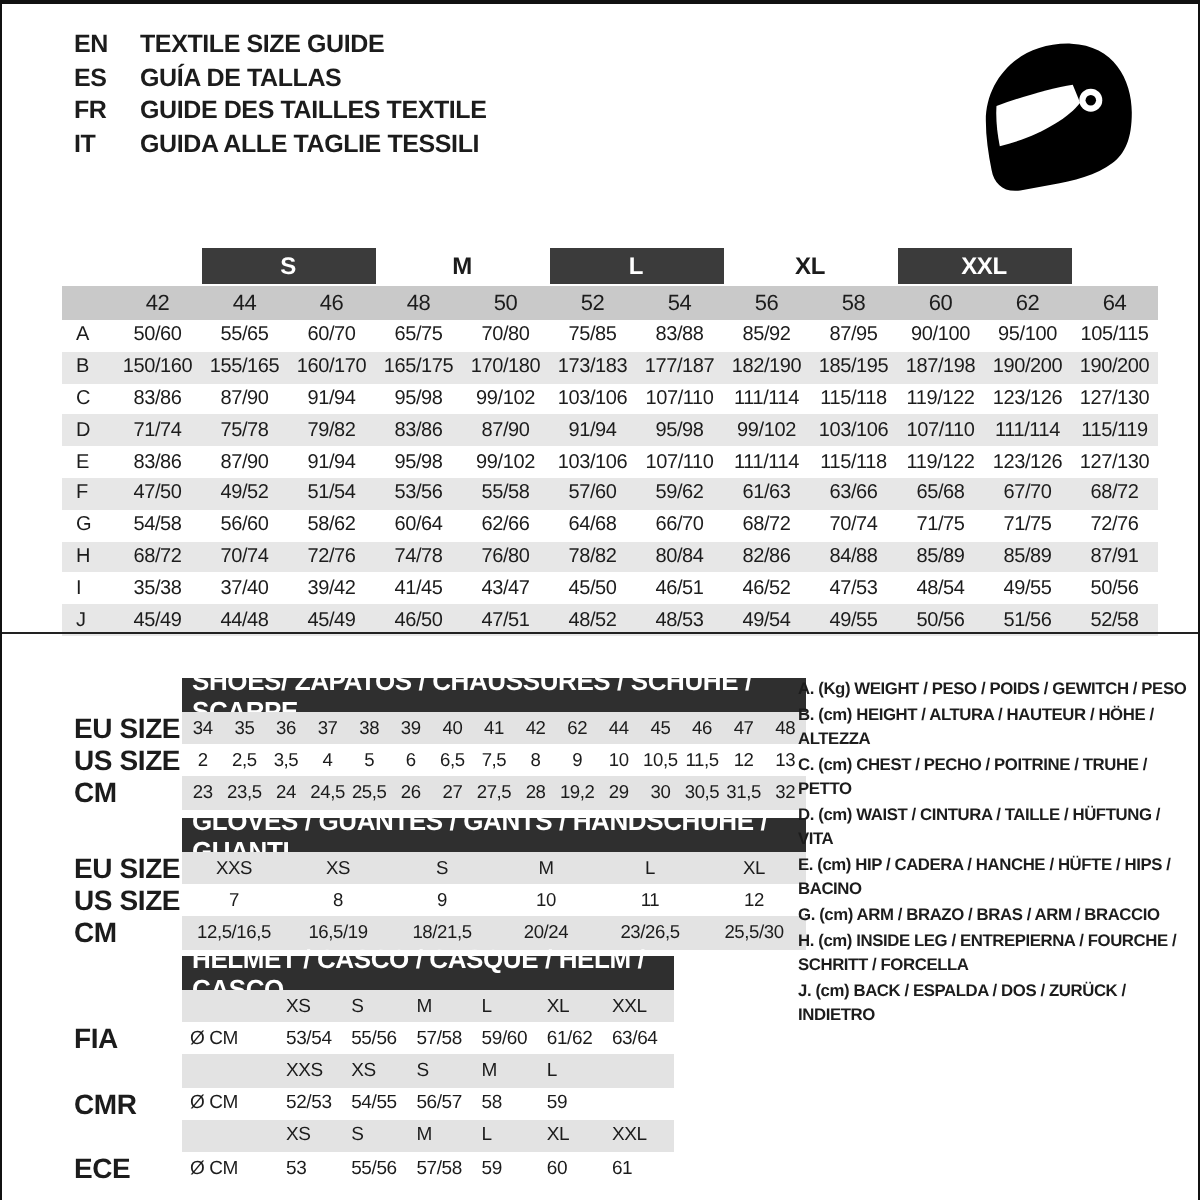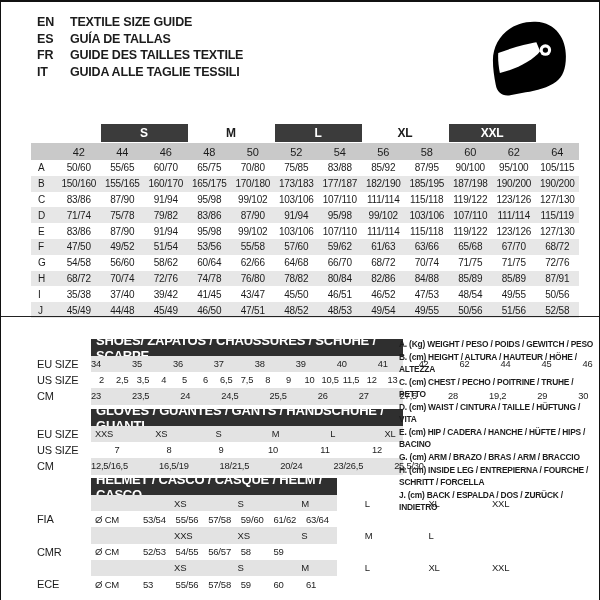--- a/index.html
+++ b/index.html
@@ -37,25 +37,25 @@
   
   .sub-section { position:absolute; left:30px; }
   .shoes-section { top:337px; }
   .gloves-section { top:407px; }
   .helmet-section { top:476px; }
   .section-bar { margin-left:60px; height:17px; background:#2f2f2f; color:#fff;
     font-weight:bold; font-size:13px; display:flex; align-items:center;
     padding-left:5px; box-sizing:border-box; width:312px; }
   .helmet-section .section-bar { width:246px; }
   .srow { display:flex; height:16.2px; }
-  .slabel { width:60px; font-weight:normal; font-size:11px; display:flex;
+  .slabel { width:60px; font-weight:bold; font-size:14px; display:flex;
     align-items:center; padding-left:6px; box-sizing:border-box; }
   .sgrid { width:312px; display:grid; font-size:9.3px; }
   .sgrid .scell { display:flex; align-items:center; justify-content:center; }
-  .gray { background:#e3e3e3;gap:31px; }
+  .gray { background:#e3e3e3; }
   .hgrid { width:246px; display:grid; grid-template-columns:50px repeat(6, 32.6px);
     font-size:9.5px; }
   .hgrid .scell { display:flex; align-items:center; padding-left:2px; }
   .hgrid .scell.unit { padding-left:4px; }
 
   
   .legend { position:absolute; left:398px; top:336px; width:197px;
     font-size:8.4px; font-weight:bold; line-height:12.3px; }
   .legend-item { margin-bottom:0.5px; }
 </style>

